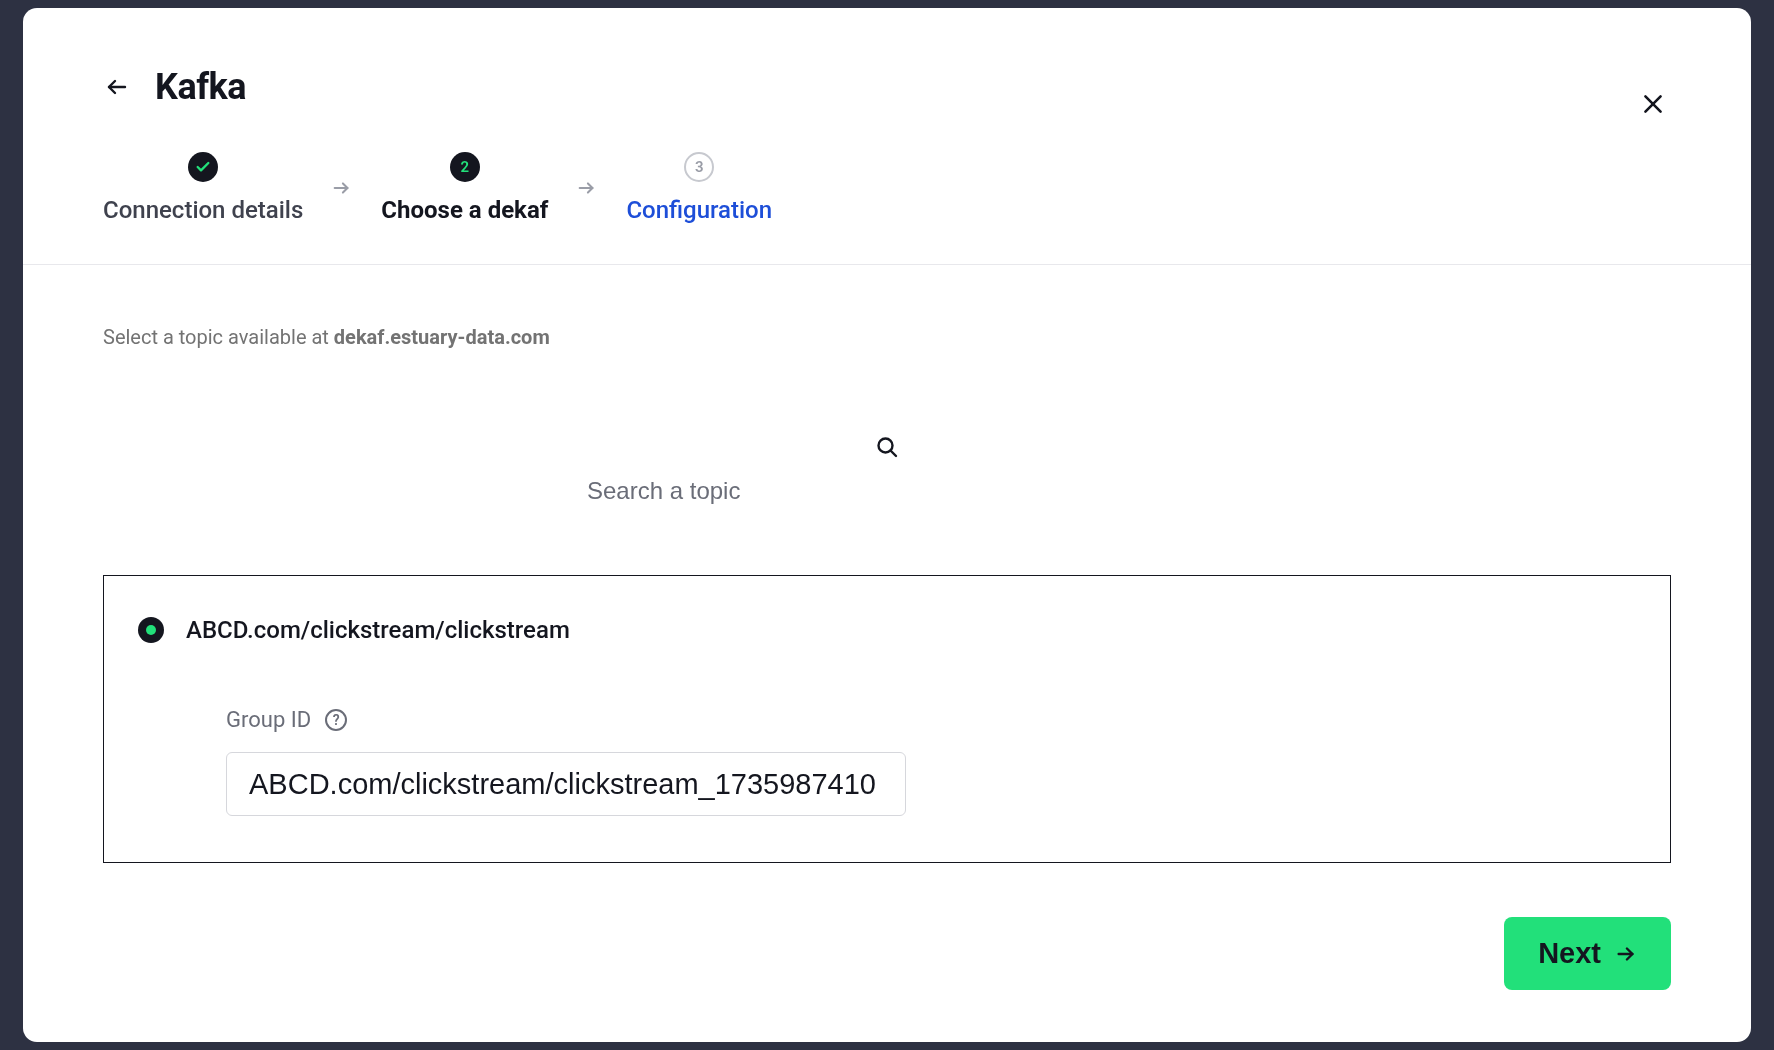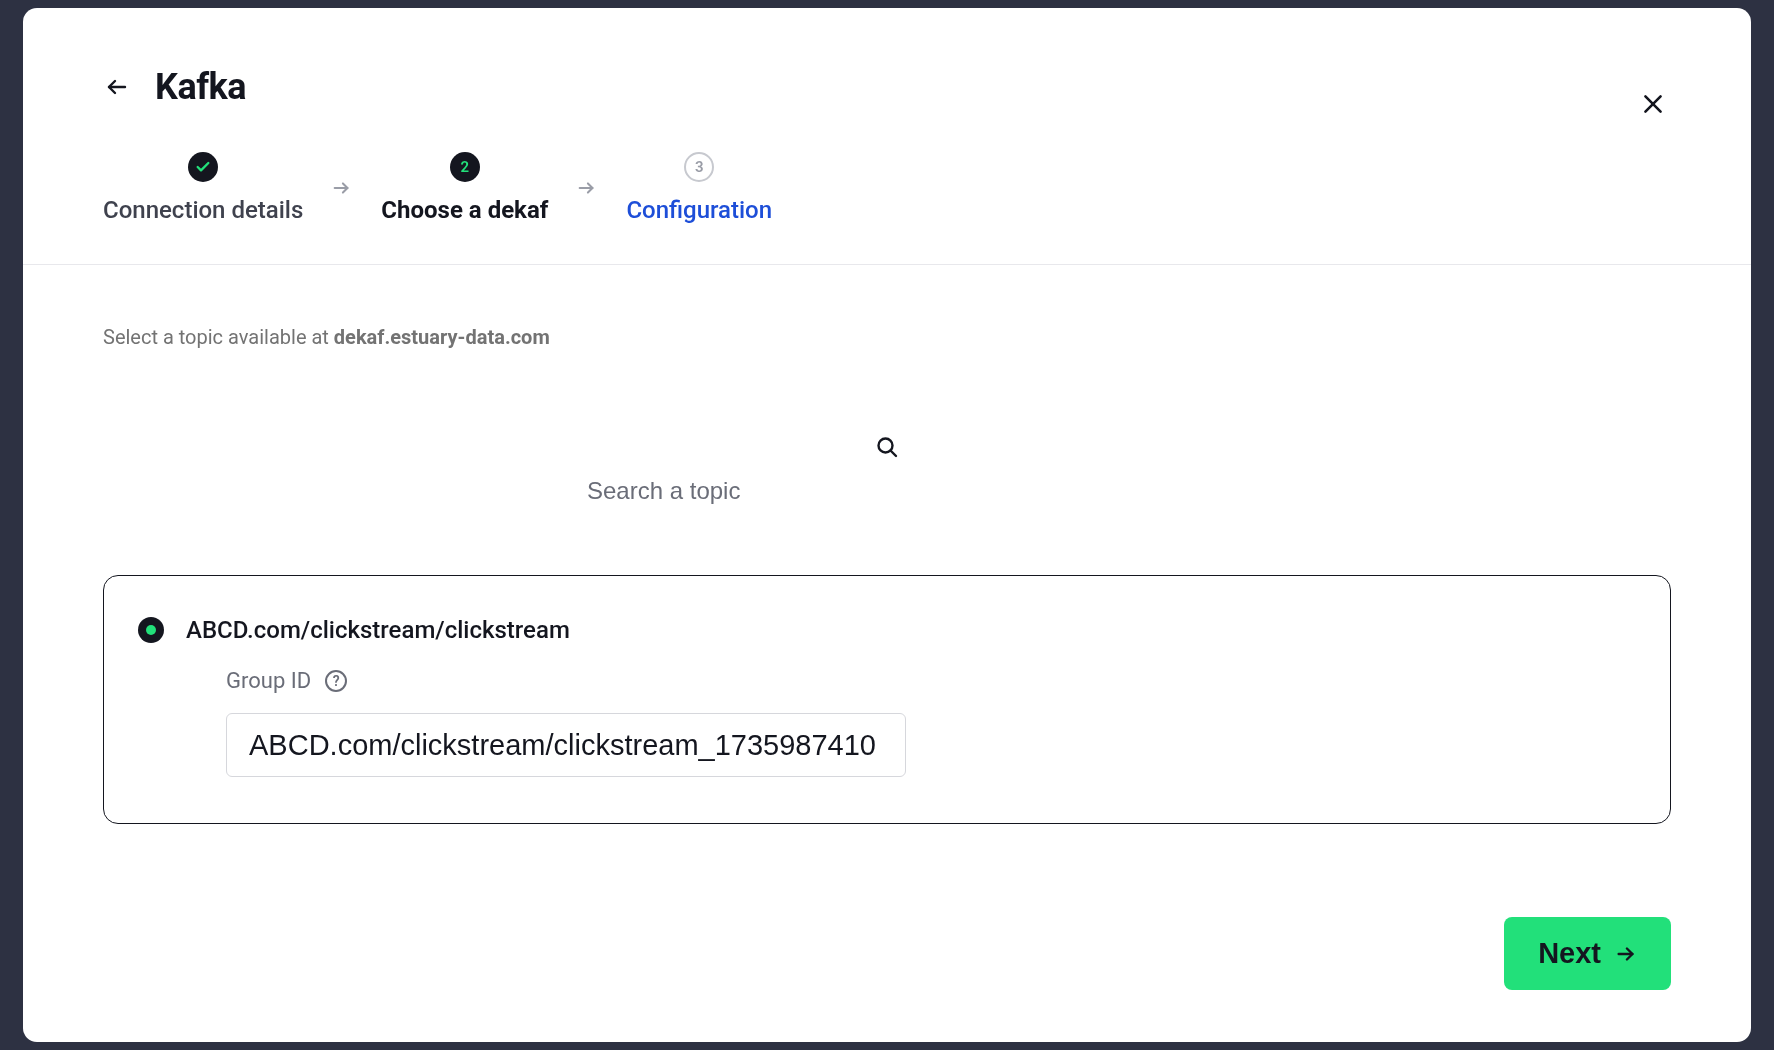--- a/index.html
+++ b/index.html
@@ -134,21 +134,21 @@
     color: #14161f;
     width: 600px;
     background: transparent;
   }
   .search-input::placeholder {
     color: #6a6d78;
   }
   .topic-card {
     margin-top: 70px;
     border: 1.5px solid #14161f;
-    border-radius: 15px;
+    border-radius: 0;
     padding: 40px 34px 46px 34px;
   }
   .topic-row {
     display: flex;
     align-items: center;
     gap: 22px;
   }
   .radio {
     width: 26px;
     height: 26px;
@@ -164,21 +164,21 @@
     height: 10px;
     border-radius: 50%;
     background: #22e07a;
   }
   .topic-name {
     font-size: 24px;
     color: #14161f;
     font-weight: 500;
   }
   .groupid-section {
-    margin-top: 24px;
+    margin-top: 63px;
     margin-left: 88px;
   }
   .groupid-label-row {
     display: flex;
     align-items: center;
     gap: 14px;
   }
   .groupid-label {
     font-size: 22px;
     color: #6a6d78;

